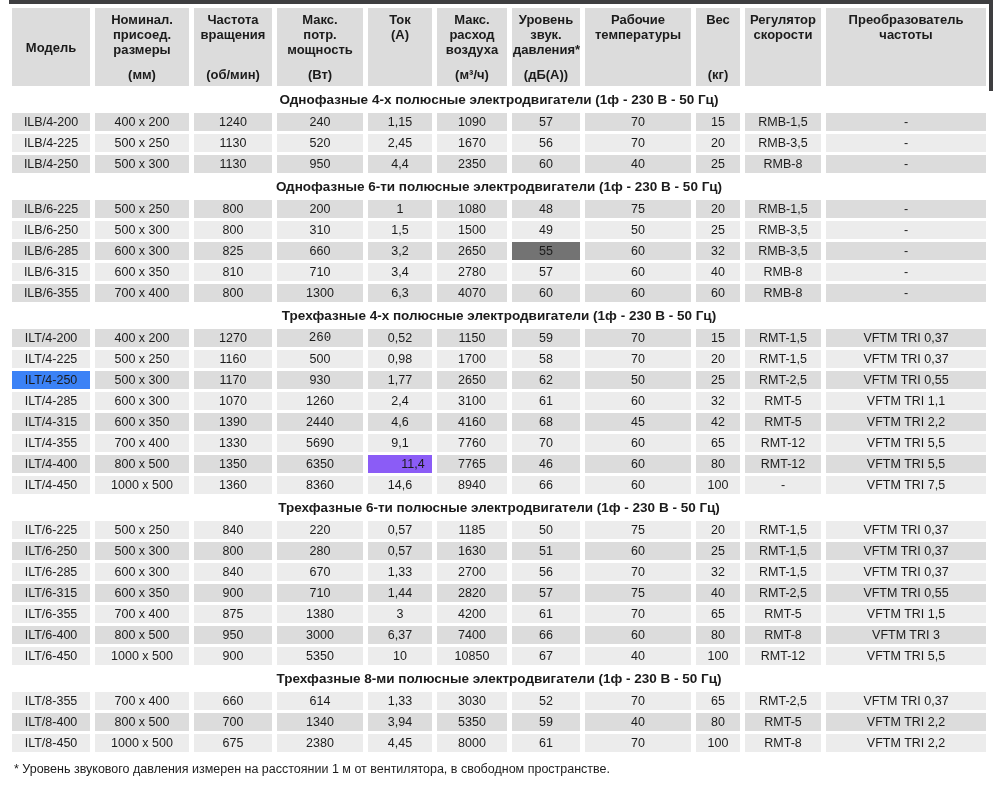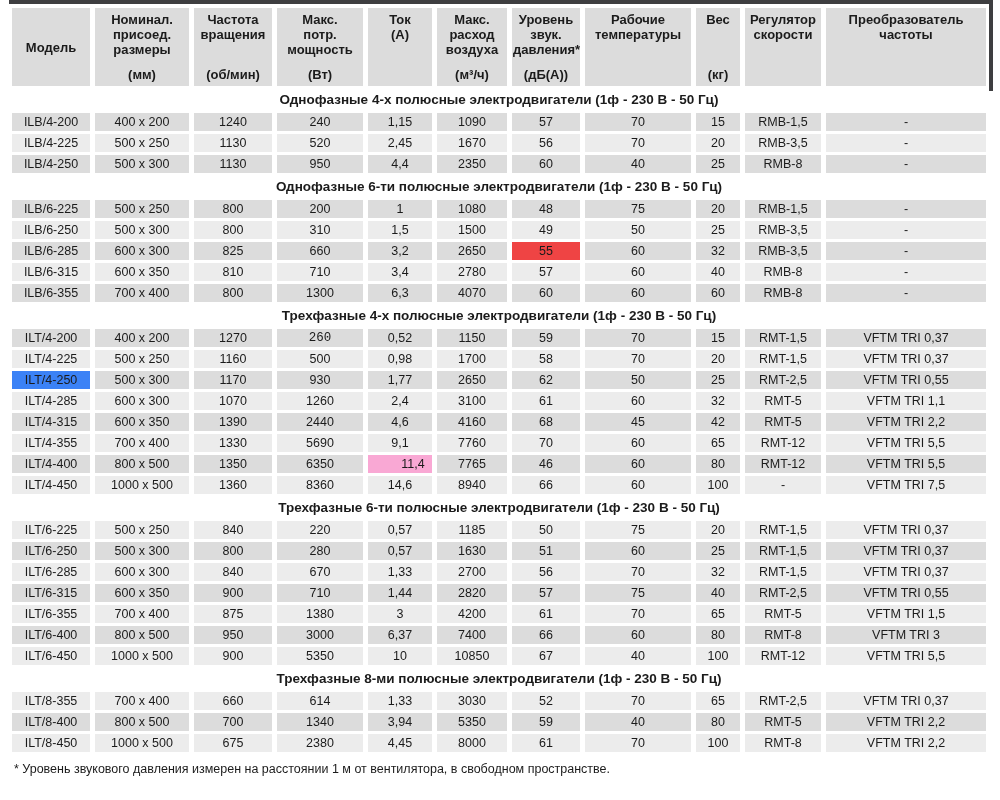--- a/index.html
+++ b/index.html
@@ -215,21 +215,21 @@
           <td class="data" style="background: rgb(236, 236, 236);">RMB-3,5</td>
           <td class="data" style="background: rgb(236, 236, 236);">-</td>
         </tr>
         <tr>
           <td class="data" style="background: rgb(220, 220, 220);">ILB/6-285</td>
           <td class="data" style="background: rgb(220, 220, 220);">600 x 300</td>
           <td class="data" style="background: rgb(220, 220, 220);">825</td>
           <td class="data" style="background: rgb(220, 220, 220);">660</td>
           <td class="data" style="background: rgb(220, 220, 220);">3,2</td>
           <td class="data" style="background: rgb(220, 220, 220);">2650</td>
-          <td class="data" style="background: #ef4444;">55</td>
+          <td class="data" style="background: #737373;">55</td>
           <td class="data" style="background: rgb(220, 220, 220);">60</td>
           <td class="data" style="background: rgb(220, 220, 220);">32</td>
           <td class="data" style="background: rgb(220, 220, 220);">RMB-3,5</td>
           <td class="data" style="background: rgb(220, 220, 220);">-</td>
         </tr>
         <tr>
           <td class="data" style="background: rgb(236, 236, 236);">ILB/6-315</td>
           <td class="data" style="background: rgb(236, 236, 236);">600 x 350</td>
           <td class="data" style="background: rgb(236, 236, 236);">810</td>
           <td class="data" style="background: rgb(236, 236, 236);">710</td>
@@ -333,21 +333,21 @@
           <td class="data" style="background: rgb(236, 236, 236);">60</td>
           <td class="data" style="background: rgb(236, 236, 236);">65</td>
           <td class="data" style="background: rgb(236, 236, 236);">RMT-12</td>
           <td class="data" style="background: rgb(236, 236, 236);">VFTM TRI 5,5</td>
         </tr>
         <tr>
           <td class="data" style="background: rgb(220, 220, 220);">ILT/4-400</td>
           <td class="data" style="background: rgb(220, 220, 220);">800 x 500</td>
           <td class="data" style="background: rgb(220, 220, 220);">1350</td>
           <td class="data" style="background: rgb(220, 220, 220);">6350</td>
-          <td class="data" style="background: #f9a8d4; padding-left: 28px;">11,4</td>
+          <td class="data" style="background: #8b5cf6; padding-left: 28px;">11,4</td>
           <td class="data" style="background: rgb(220, 220, 220);">7765</td>
           <td class="data" style="background: rgb(220, 220, 220);">46</td>
           <td class="data" style="background: rgb(220, 220, 220);">60</td>
           <td class="data" style="background: rgb(220, 220, 220);">80</td>
           <td class="data" style="background: rgb(220, 220, 220);">RMT-12</td>
           <td class="data" style="background: rgb(220, 220, 220);">VFTM TRI 5,5</td>
         </tr>
         <tr>
           <td class="data" style="background: rgb(236, 236, 236);">ILT/4-450</td>
           <td class="data" style="background: rgb(236, 236, 236);">1000 x 500</td>

